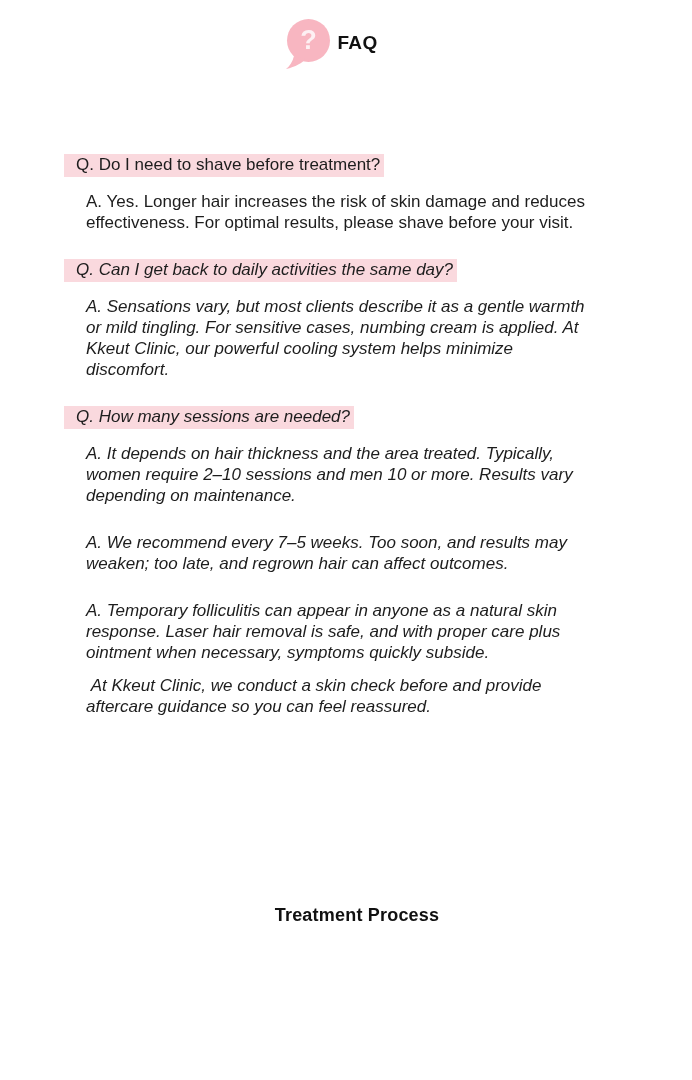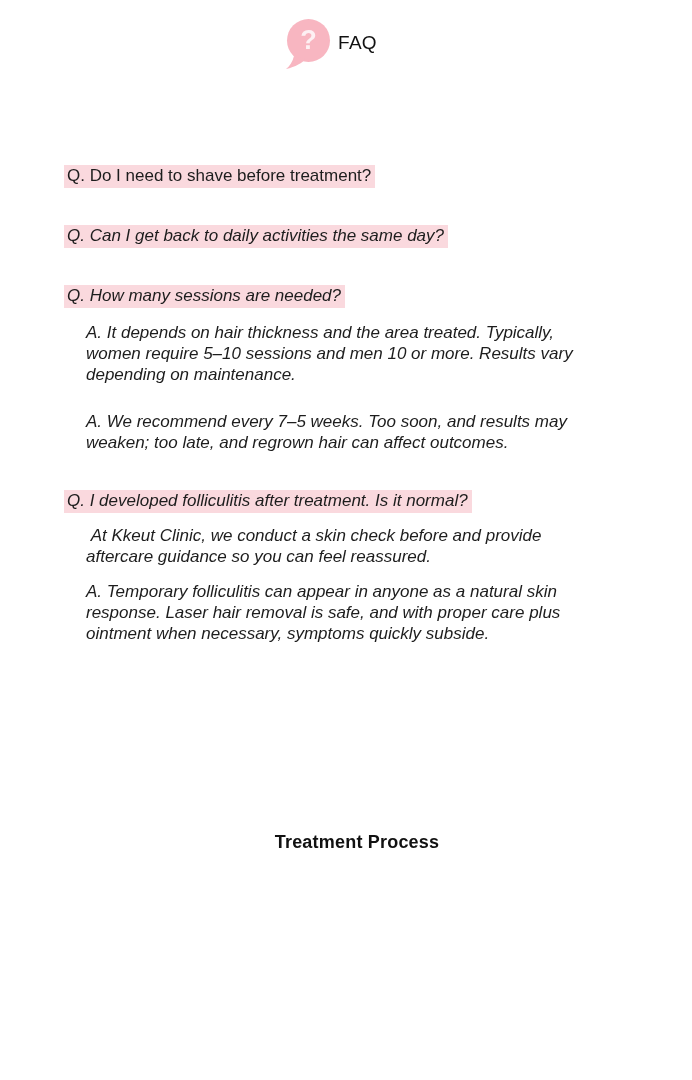--- a/index.html
+++ b/index.html
@@ -29,40 +29,39 @@
     transform: translateX(-15px);
   }
   .faq-header .icon { width: 47px; height: 52px; display: block; }
   .icon-glyph {
     font-family: "Liberation Sans", sans-serif;
     font-size: 27px;
     font-weight: 700;
   }
   .faq-title {
     font-size: 19px;
-    font-weight: 400;
+    font-weight: 700;
     color: var(--heading);
     letter-spacing: 0.3px;
   }
   .faq-list {
     margin: 85px 0 0 64px;
     width: 606px;
   }
   .faq-item + .faq-item { margin-top: 26px; font-style: italic; }
   .question {
     font-size: 17px;
     font-weight: 400;
     color: var(--text);
   }
   .question .hl {
     display: inline-block;
     background: var(--highlight);
     line-height: 18px;
-    padding: 2px 4px 3px 3px;
-    margin-top: 11px;
+    padding: 2px 4px 3px 12px;
   }
   .answer {
     margin: 14px 0 0 22px;
     font-size: 17px;
     line-height: 21px;
     white-space: pre-line;
     color: var(--text);
   }
   .answer-followup { margin-top: 12px; }
   .process-heading {
@@ -88,44 +87,49 @@
         <text x="23.5" y="32" text-anchor="middle" class="icon-glyph" fill="#fdf0f3">?</text>
       </svg>
     </span>
     <h1 class="faq-title">FAQ</h1>
   </header>
 
   <main class="faq-list">
 
     <section class="faq-item">
       <h2 class="question"><span class="hl">Q. Do I need to shave before treatment?</span></h2>
+      <p class="answer">A. Yes. Longer hair increases the risk of skin damage and reduces
+effectiveness. For optimal results, please shave before your visit.</p>
     </section>
 
     <section class="faq-item">
       <h2 class="question"><span class="hl">Q. Can I get back to daily activities the same day?</span></h2>
+      <p class="answer">A. Sensations vary, but most clients describe it as a gentle warmth
+or mild tingling. For sensitive cases, numbing cream is applied. At
+Kkeut Clinic, our powerful cooling system helps minimize
+discomfort.</p>
     </section>
 
     <section class="faq-item">
       <h2 class="question"><span class="hl">Q. How many sessions are needed?</span></h2>
       <p class="answer">A. It depends on hair thickness and the area treated. Typically,
-women require 5–10 sessions and men 10 or more. Results vary
+women require 2–10 sessions and men 10 or more. Results vary
 depending on maintenance.</p>
     </section>
 
     <section class="faq-item">
       <p class="answer">A. We recommend every 7–5 weeks. Too soon, and results may
 weaken; too late, and regrown hair can affect outcomes.</p>
     </section>
 
     <section class="faq-item">
-      <h2 class="question"><span class="hl">Q. I developed folliculitis after treatment. Is it normal?</span></h2>
-      <p class="answer answer-followup">&nbsp;At Kkeut Clinic, we conduct a skin check before and provide
-aftercare guidance so you can feel reassured.</p>
       <p class="answer">A. Temporary folliculitis can appear in anyone as a natural skin
 response. Laser hair removal is safe, and with proper care plus
 ointment when necessary, symptoms quickly subside.</p>
+      <p class="answer answer-followup">&nbsp;At Kkeut Clinic, we conduct a skin check before and provide
+aftercare guidance so you can feel reassured.</p>
     </section>
 
   </main>
 
   <h2 class="process-heading">Treatment Process</h2>
 
 </div>
 
 </body></html>

